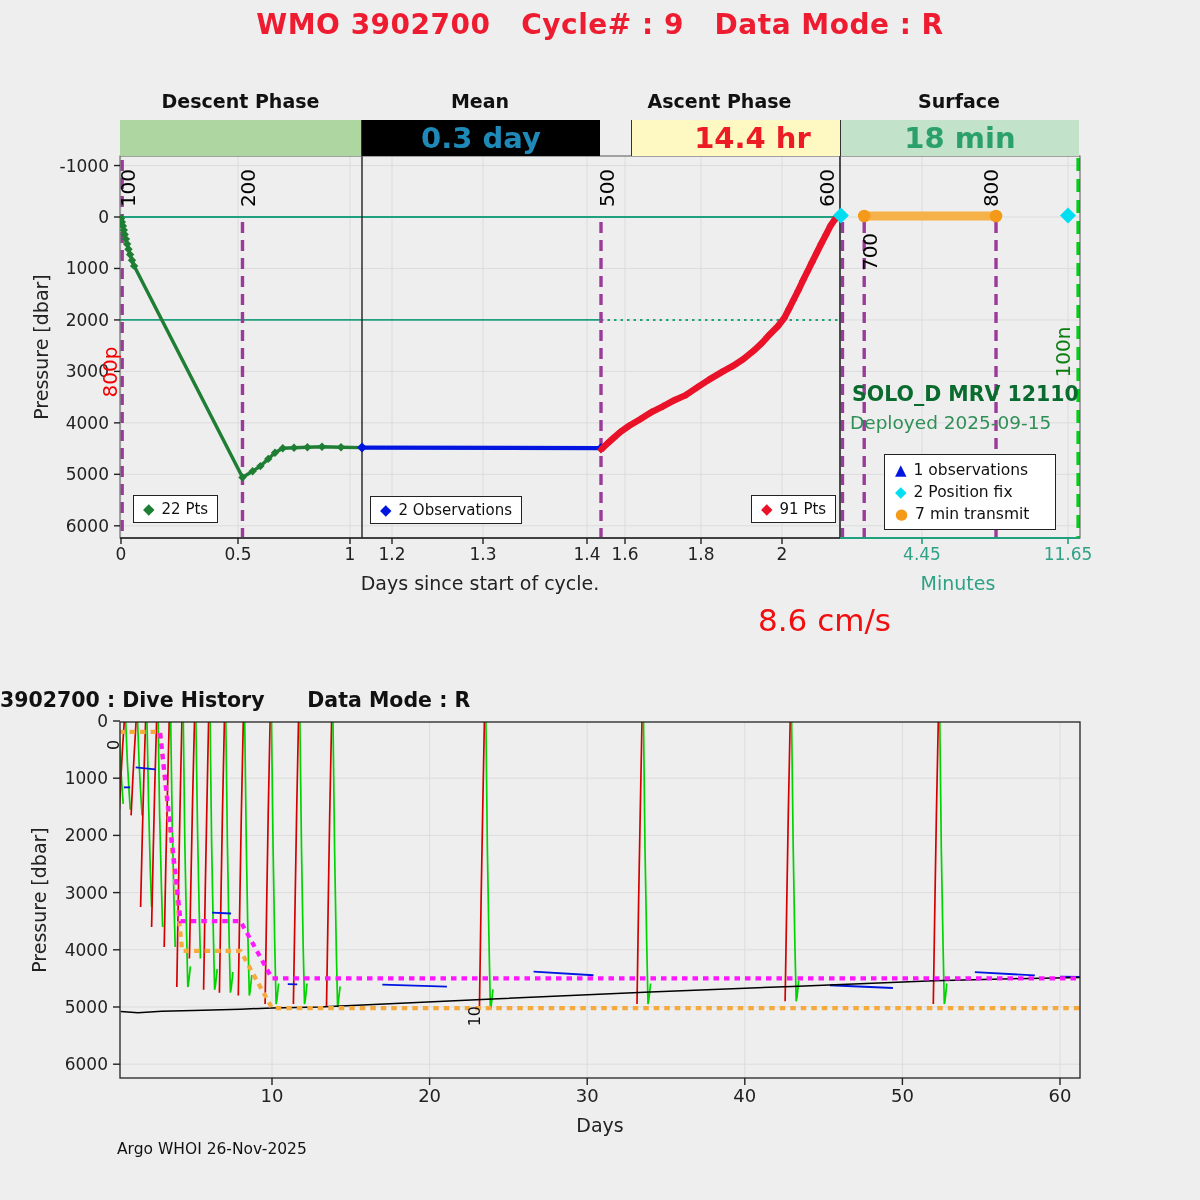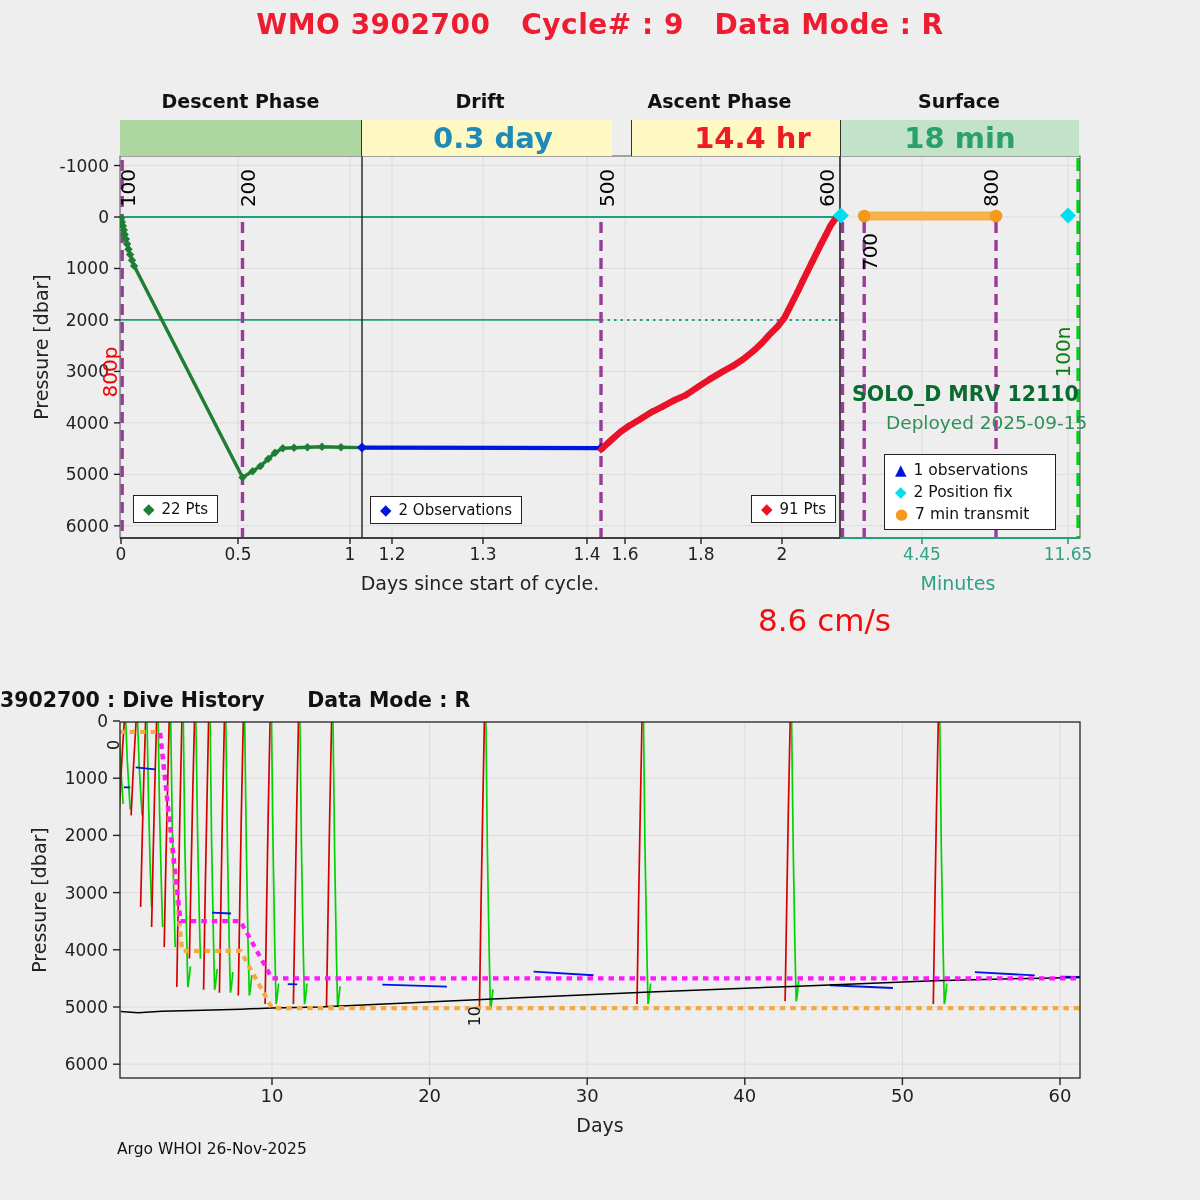--- a/index.html
+++ b/index.html
@@ -285,26 +285,26 @@
         <line x1="113" y1="1064.2" x2="120" y2="1064.2" stroke="#222" stroke-width="1.4"></line>
         <text x="108" y="1070.2" font-size="17" fill="#222" text-anchor="end" font-family="&quot;DejaVu Sans&quot;,&quot;Liberation Sans&quot;,sans-serif" font-weight="normal">6000</text>
         <text x="118.81280000000001" y="745.024" font-size="16" fill="#111" text-anchor="middle" font-family="&quot;DejaVu Sans&quot;,&quot;Liberation Sans&quot;,sans-serif" font-weight="normal" transform="rotate(-90 118.81280000000001 745.024)">0</text>
         <text x="480.03200000000004" y="1016.152" font-size="16" fill="#111" text-anchor="middle" font-family="&quot;DejaVu Sans&quot;,&quot;Liberation Sans&quot;,sans-serif" font-weight="normal" transform="rotate(-90 480.03200000000004 1016.152)">10</text>
       </g>
     </svg>
 
   <div class="abs main-title">WMO 3902700   Cycle# : 9   Data Mode : R</div>
 
   <div class="abs phase-header" style="left:120px;width:241px;">Descent Phase</div>
-  <div class="abs phase-header" style="left:361px;width:238px;">Drift</div>
+  <div class="abs phase-header" style="left:361px;width:238px;">Mean</div>
   <div class="abs phase-header" style="left:599px;width:241px;">Ascent Phase</div>
   <div class="abs phase-header" style="left:840px;width:238px;">Surface</div>
 
   <div class="abs band" style="left:120px;width:241px;background:#aed6a0;"></div>
-  <div class="abs band band-sep" style="left:361px;width:238px;background:#fef9c3;color:#1f8ab8;padding-left:12px;">0.3 day</div>
+  <div class="abs band band-sep" style="left:361px;width:238px;background:#000000;color:#1f8ab8;">0.3 day</div>
   <div class="abs band band-sep" style="left:599px;width:241px;background:#fef9c3;color:#ed1c24;margin-left:32px;">14.4 hr</div>
   <div class="abs band band-sep" style="left:840px;width:238px;background:#c2e2c9;color:#2ba06a;">18 min</div>
 
   <div class="abs rot-label" style="left:-68px;top:335px;">Pressure [dbar]</div>
   <div class="abs xaxis-label" style="left:240px;top:572px;width:480px;">Days since start of cycle.</div>
   <div class="abs minutes-label" style="left:858px;top:572px;width:200px;">Minutes</div>
 
   <div class="abs legend" style="left:133px;top:495px;">
     <span class="mark" style="color:#1e7e34;">◆</span>
     <span>22 Pts</span>
@@ -326,21 +326,21 @@
       <span class="mark" style="color:#00dff2;">◆</span>
       <span>2 Position fix</span>
     </div>
     <div class="row">
       <span class="mark" style="color:#f59a18;">●</span>
       <span>7 min transmit</span>
     </div>
   </div>
 
   <div class="abs solo-text" style="left:846px;top:382px;margin-left:6px;">SOLO_D MRV 12110</div>
-  <div class="abs deployed-text" style="left:850px;top:412px;margin-left:36px;">Deployed 2025-09-15</div>
+  <div class="abs deployed-text" style="left:850px;top:412px;">Deployed 2025-09-15</div>
 
   <div class="abs speed-value" style="left:758px;top:602px;">8.6 cm/s</div>
 
   <div class="abs bottom-title">3902700 : Dive History      Data Mode : R</div>
   <div class="abs rot-label" style="left:-70px;top:888px;">Pressure [dbar]</div>
   <div class="abs xaxis-label" style="left:360px;top:1114px;width:480px;">Days</div>
 
   <div class="abs footer">Argo WHOI 26-Nov-2025</div>
 </div>
 

